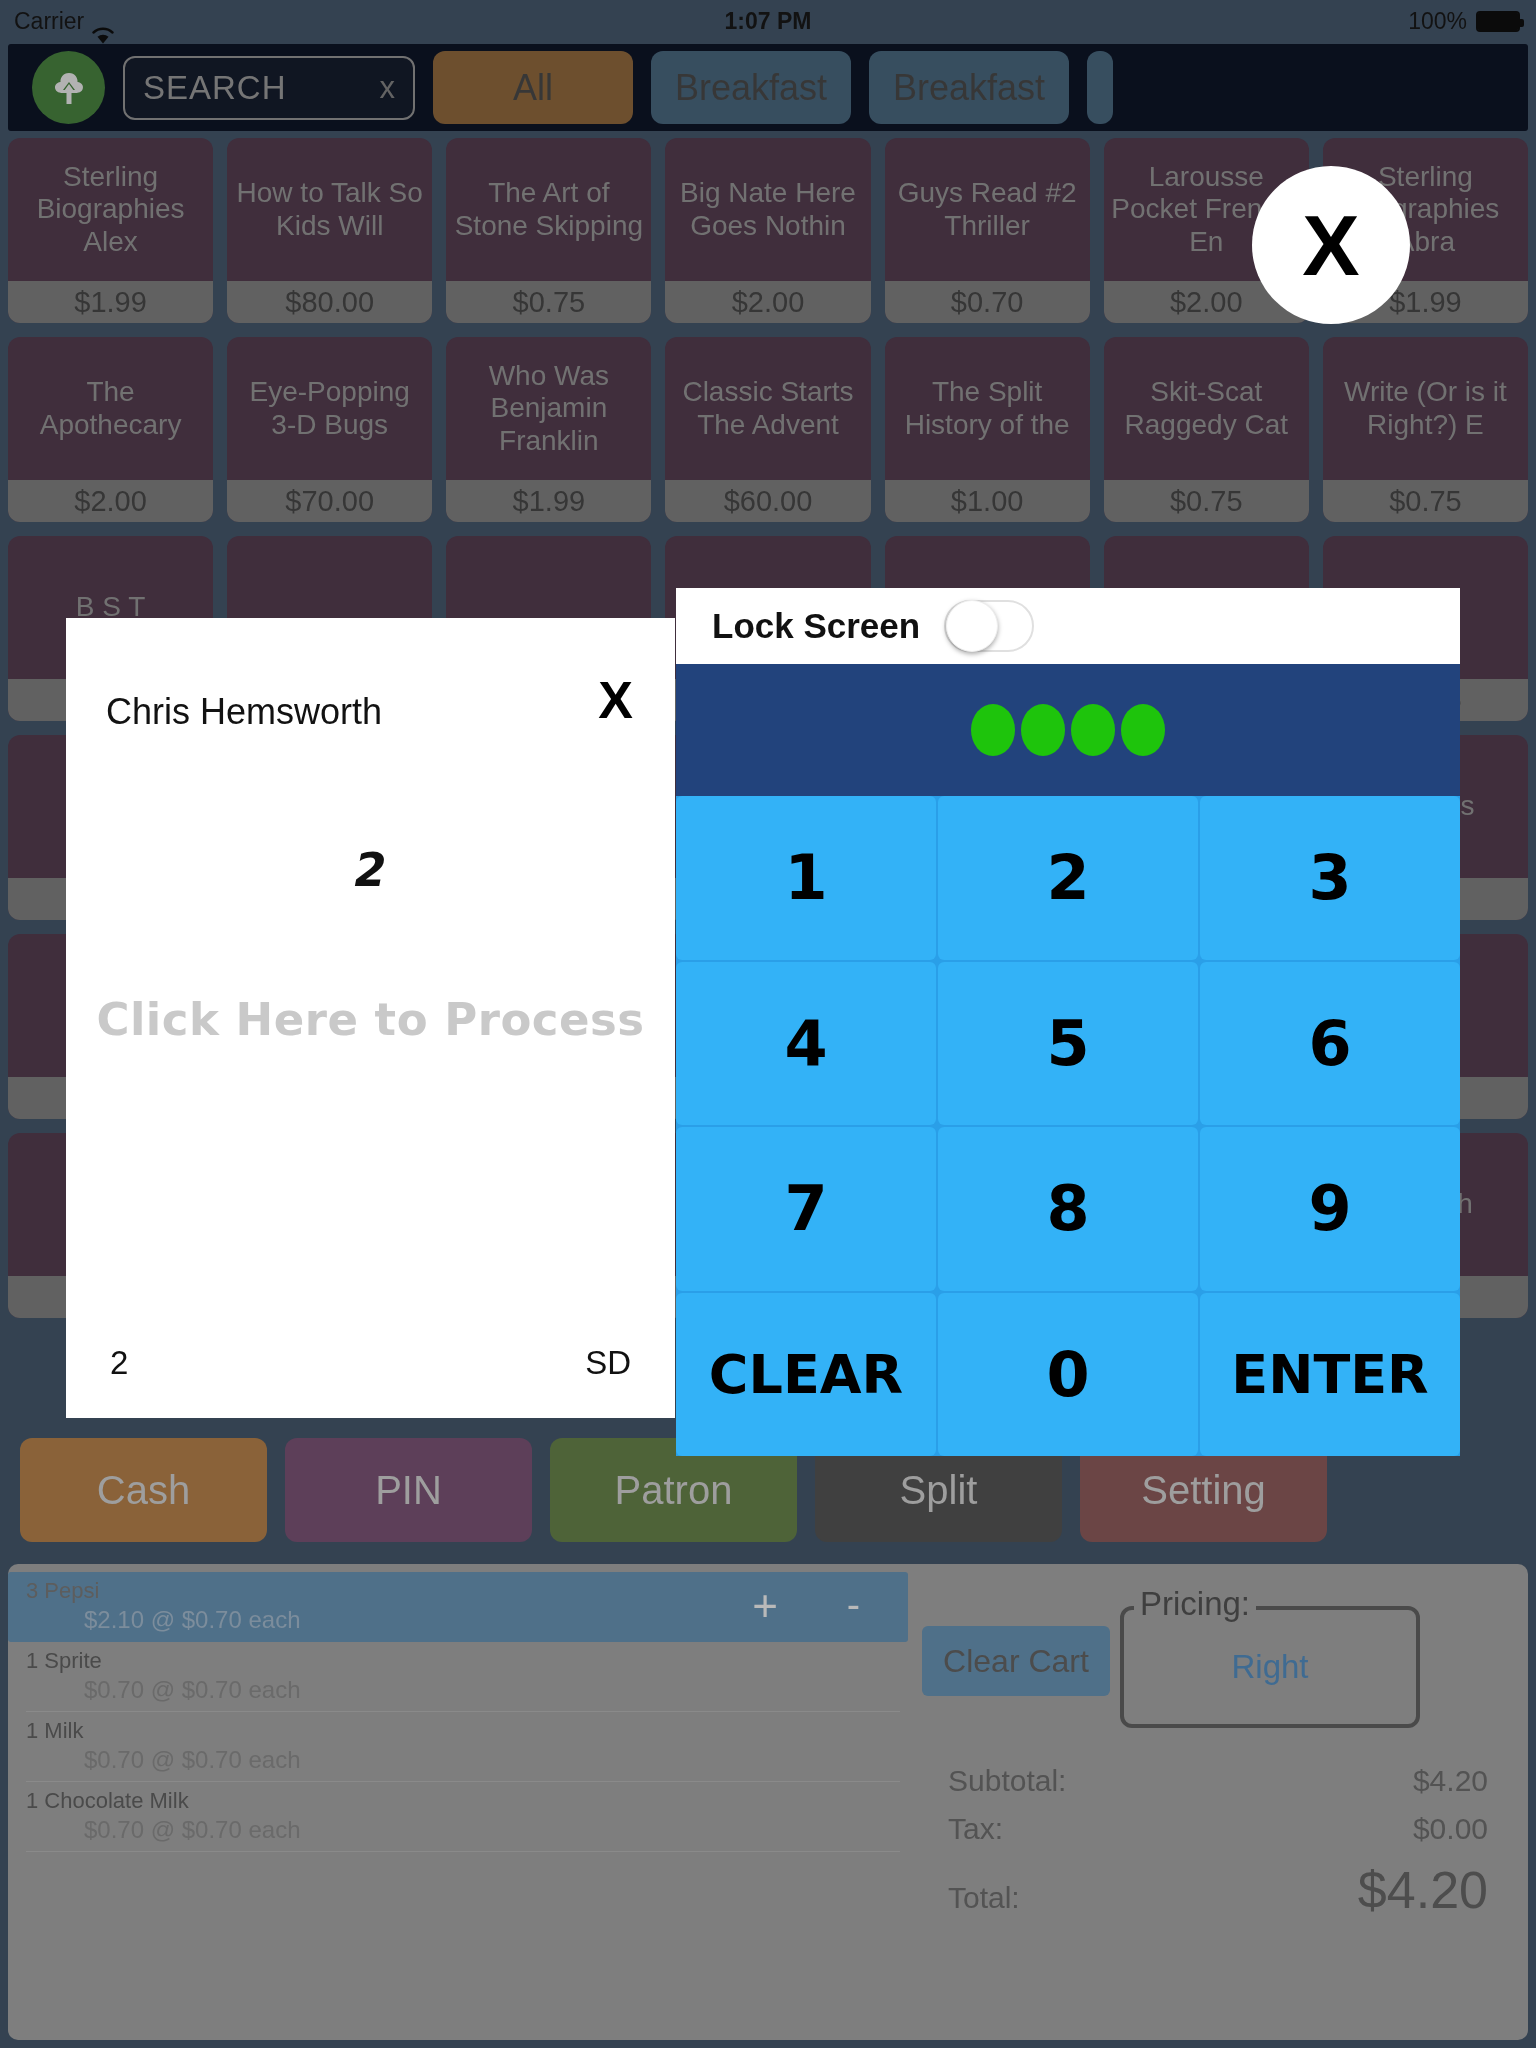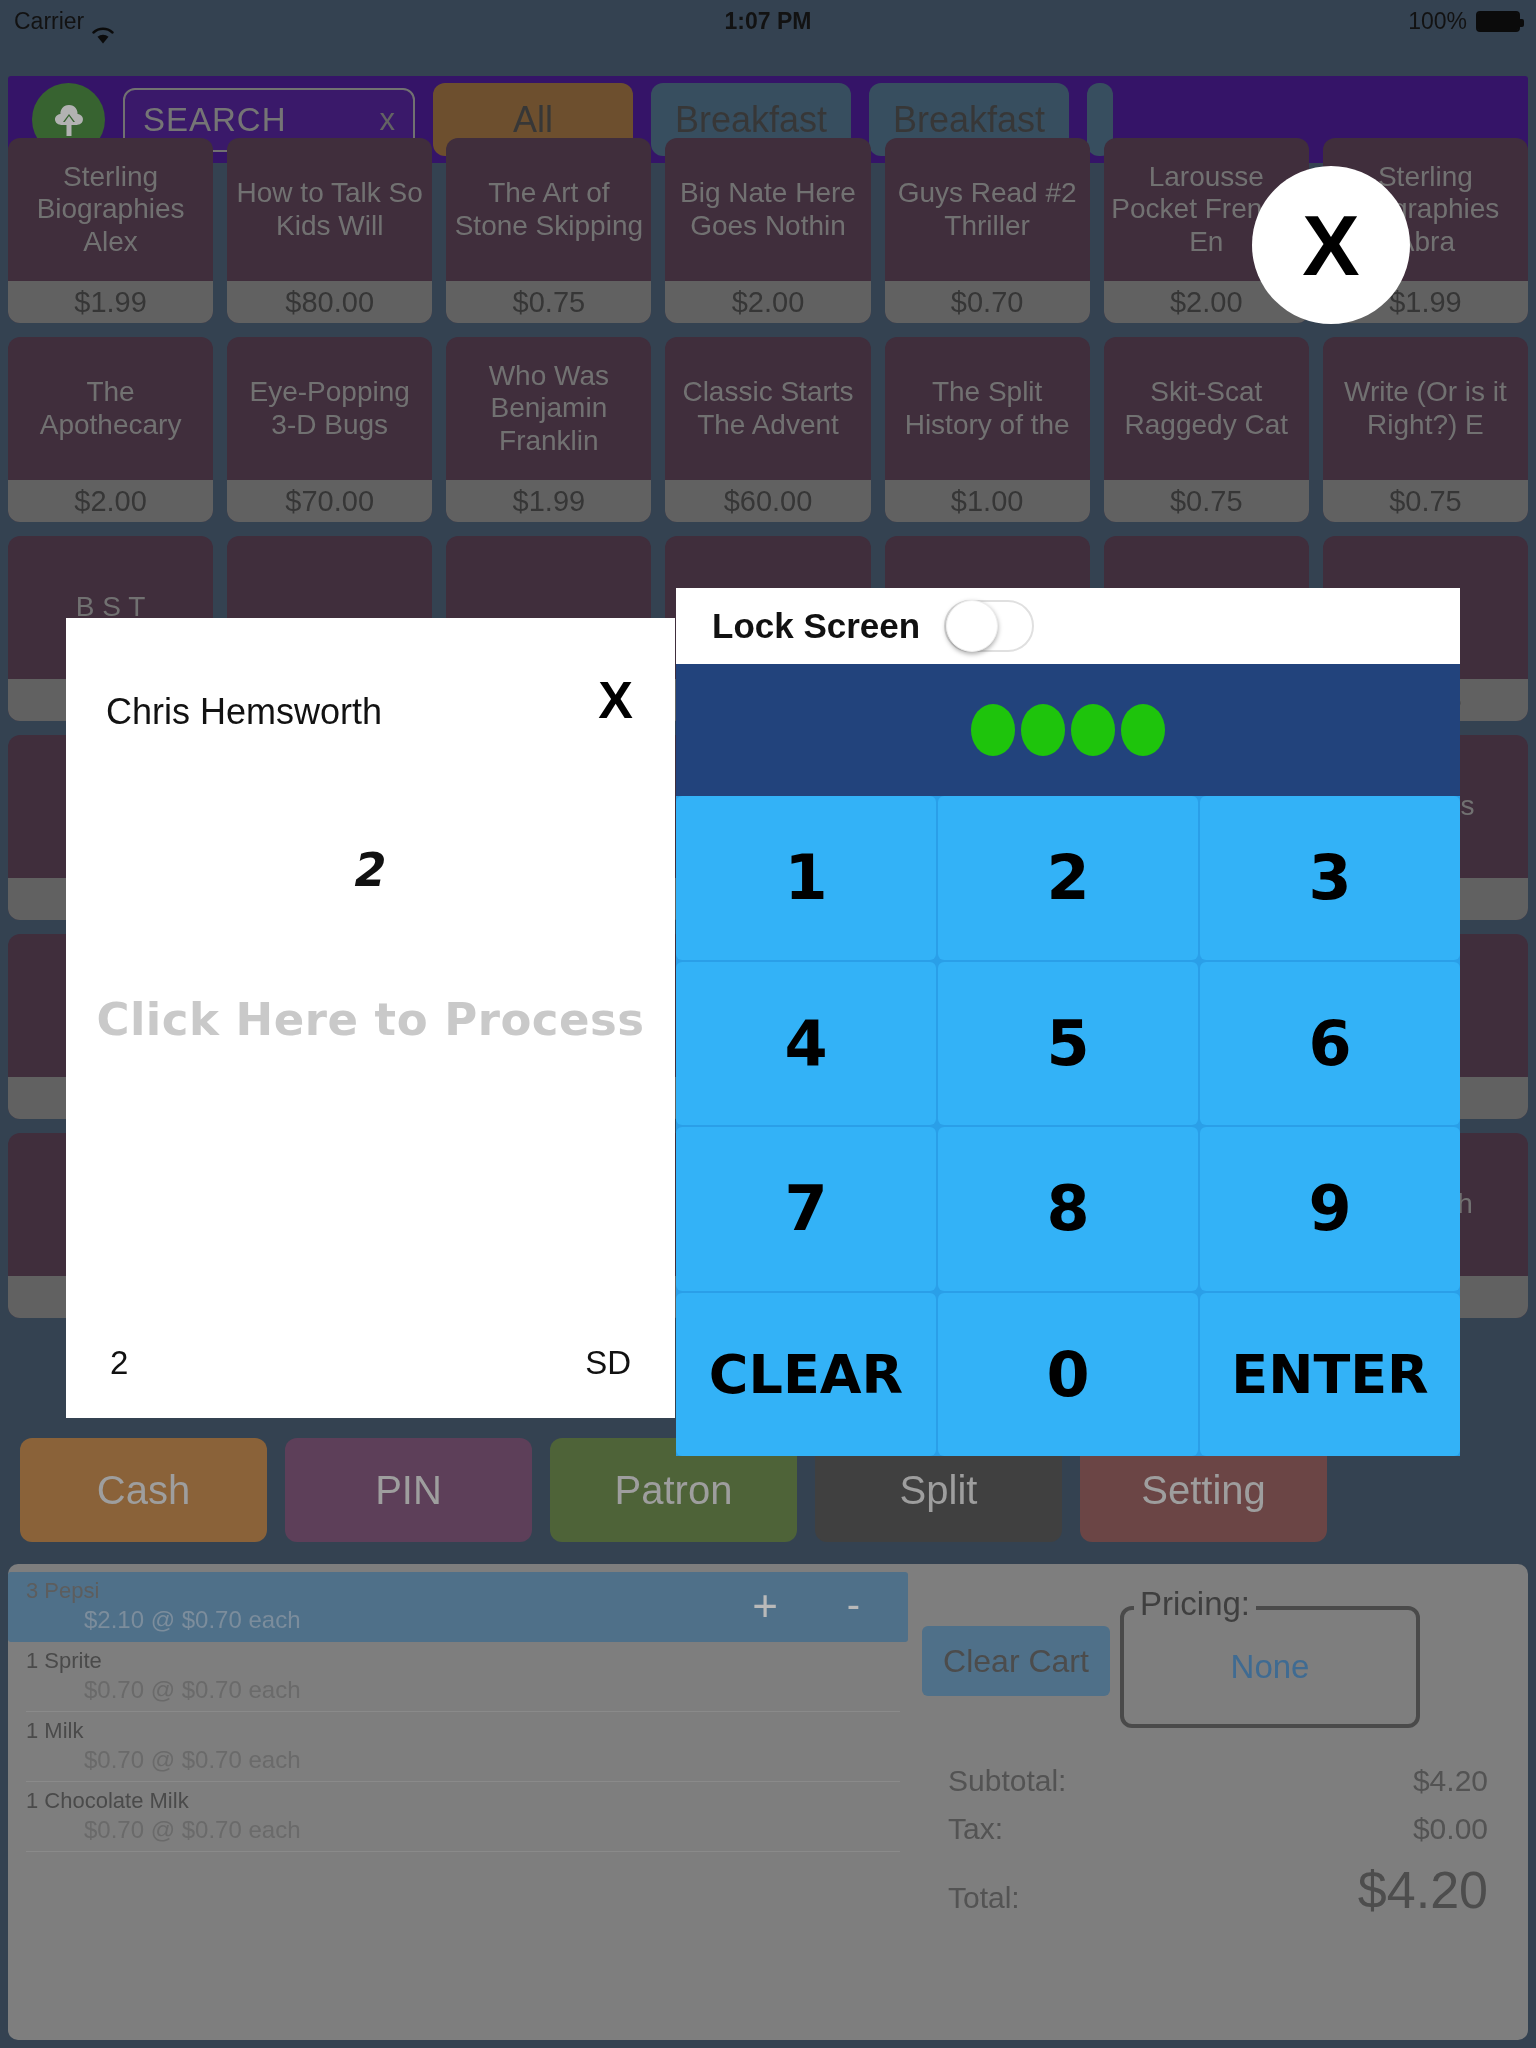--- a/index.html
+++ b/index.html
@@ -21,24 +21,23 @@
   .sb-center { position: absolute; left: 0; top: 0; width: 100%; text-align: center; font-weight: 600; }
   .sb-right { position: absolute; right: 16px; top: 0; display: flex; align-items: center; gap: 9px; height: 42px; }
   .wifi-ico { display:inline-block; width: 22px; height: 17px; position: relative; top: 2px; }
   .battery { width: 44px; height: 21px; border: 2.5px solid #111; border-radius: 4px; position: relative; }
   .battery::after { content:""; position:absolute; right:-6px; top:6px; width:4px; height:8px; background:#111; border-radius:0 2px 2px 0; }
   .battery > i { display:block; height:100%; background:#111; border-radius:1px; }
 
   
   .topbar {
     position: absolute; left: 8px; top: 44px; width: 1520px; height: 87px;
-    background: #4c1d95; border-radius: 3px;
+    background: #0f172a; border-radius: 3px;
     display: flex; align-items: center; padding: 0 0 0 24px; gap: 18px;
     overflow: hidden;
-    margin-top: 32px;
   }
   .logo {
     width: 73px; height: 73px; border-radius: 50%;
     background: #4f8f46; flex: 0 0 auto;
     display: flex; align-items: center; justify-content: center;
   }
   .search-box {
     width: 292px; height: 64px; flex: 0 0 auto;
     border: 2px solid #a3a3a3; border-radius: 12px;
     display: flex; align-items: center; padding: 0 18px;
@@ -442,21 +441,21 @@
         <div class="citem">
           <div class="ttl">1 Chocolate Milk</div>
           <div class="sub">$0.70 @ $0.70 each</div>
           <div class="sep"></div>
         </div>
       </div>
     <div class="cartright">
       <div class="clearcart">Clear Cart</div>
       <div class="pricing">
         <span class="lg">Pricing:</span>
-        <span class="val">None</span>
+        <span class="val">Right</span>
       </div>
       <div class="totals">
         <div class="trow">
           <span class="lb">Subtotal:</span>
           <span class="vl">$4.20</span>
         </div>
         <div class="trow">
           <span class="lb">Tax:</span>
           <span class="vl">$0.00</span>
         </div>

